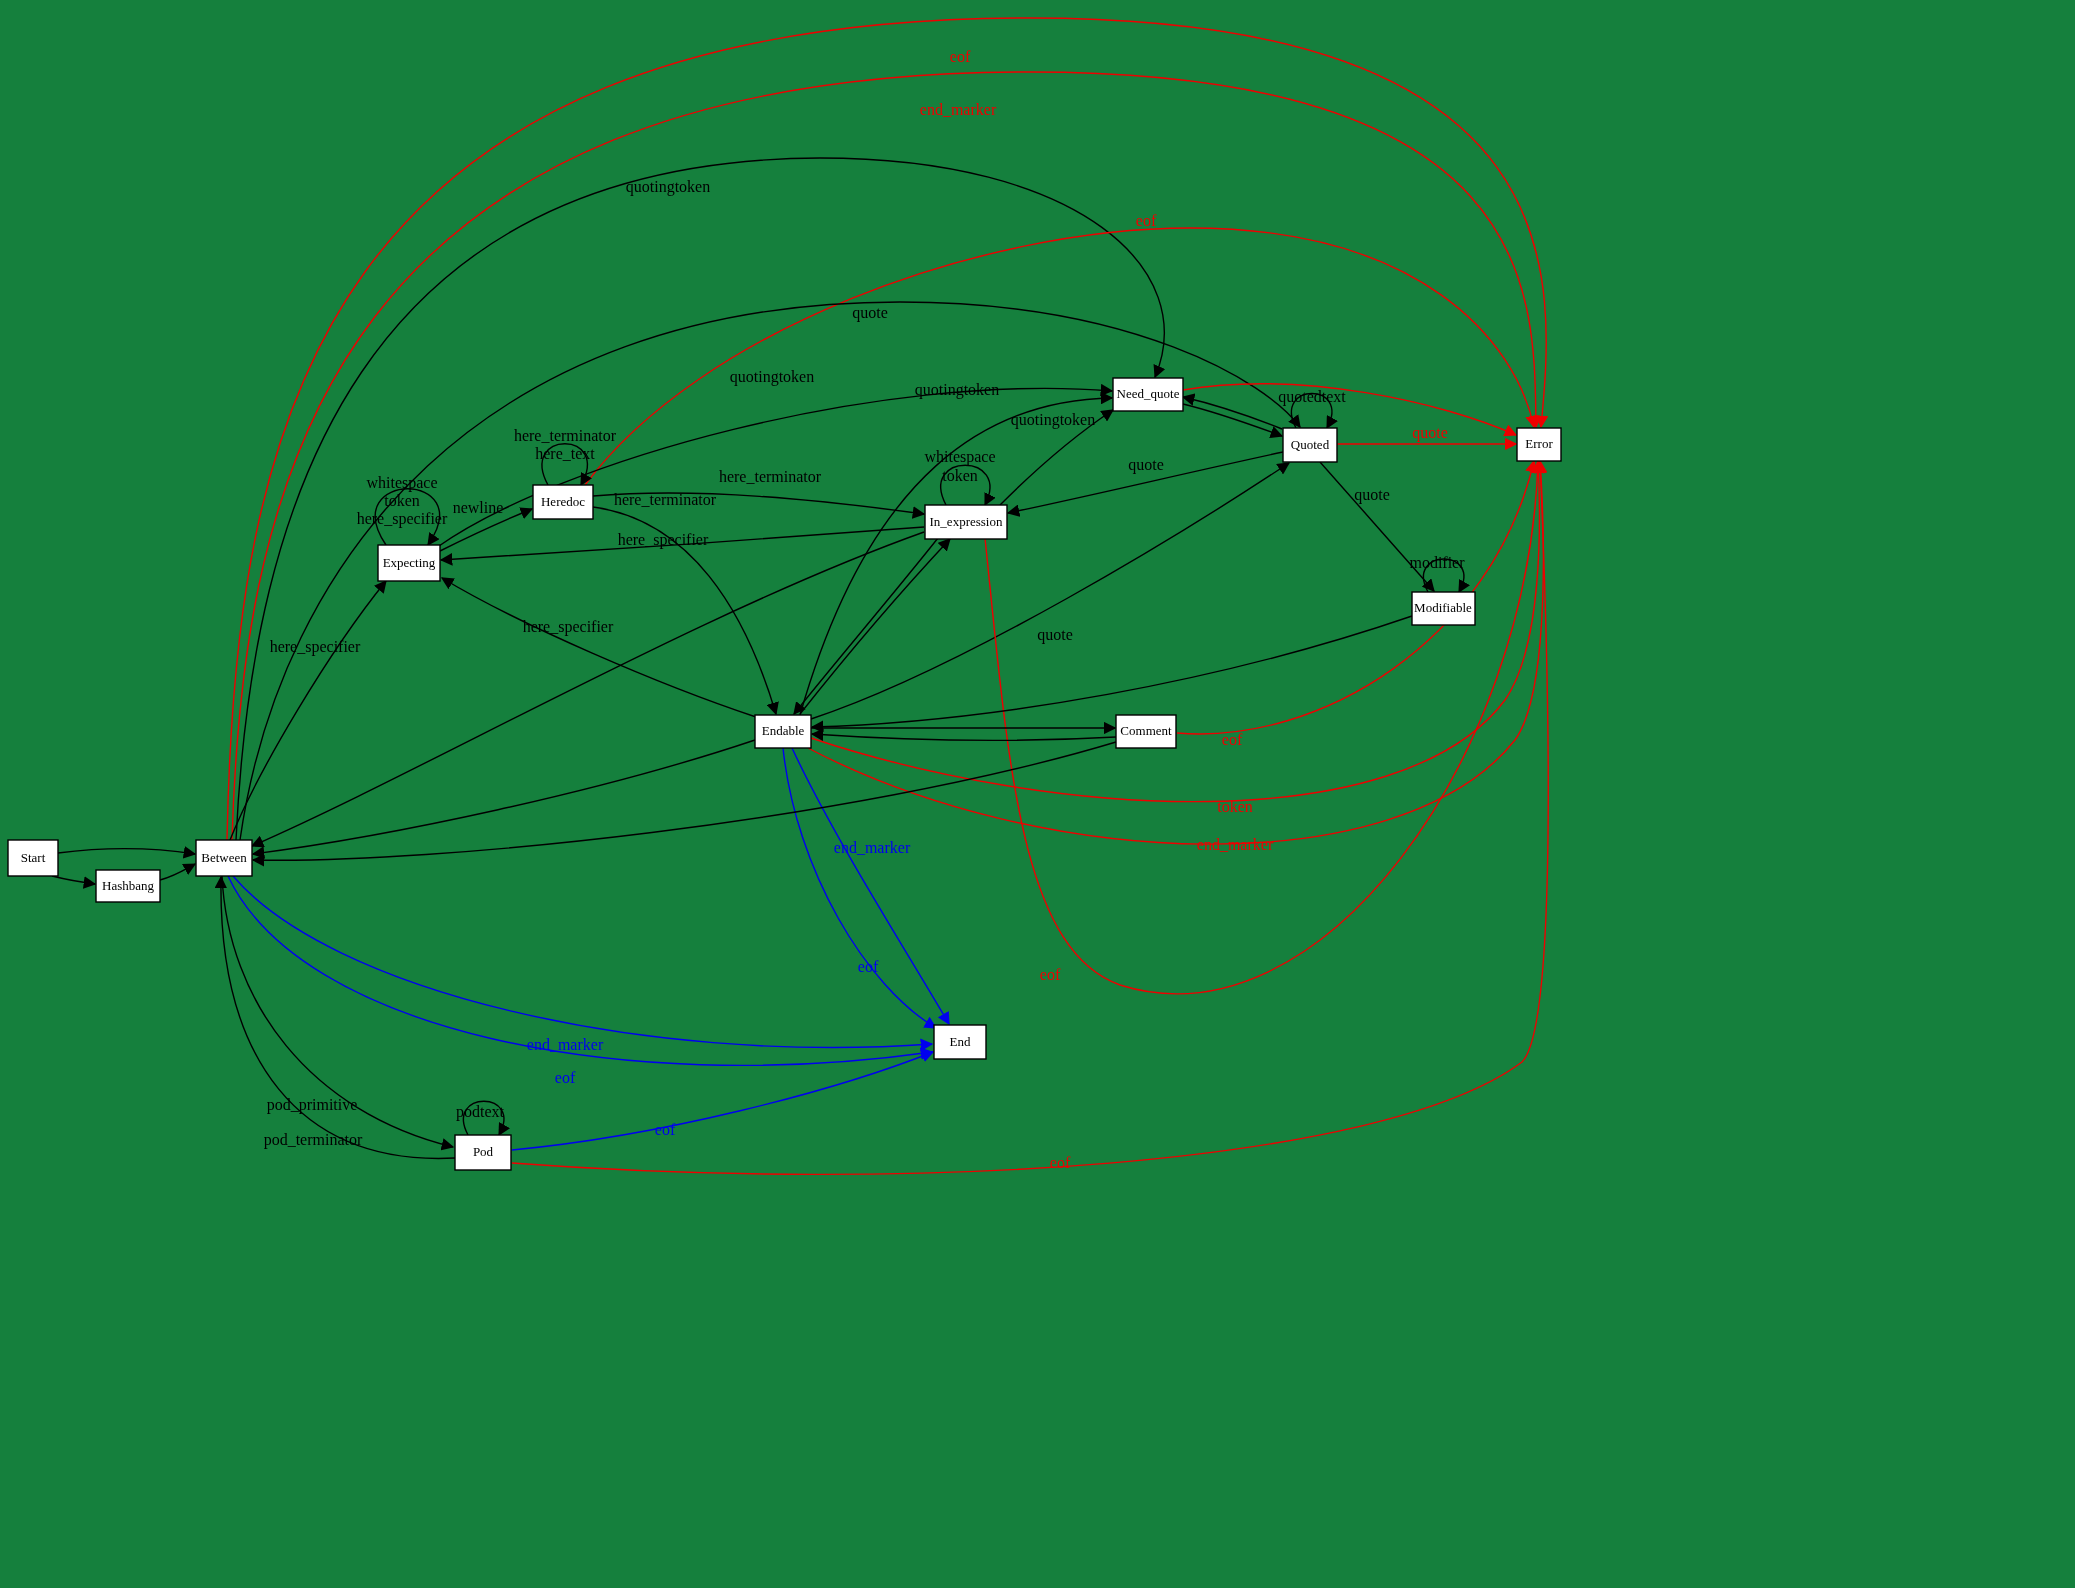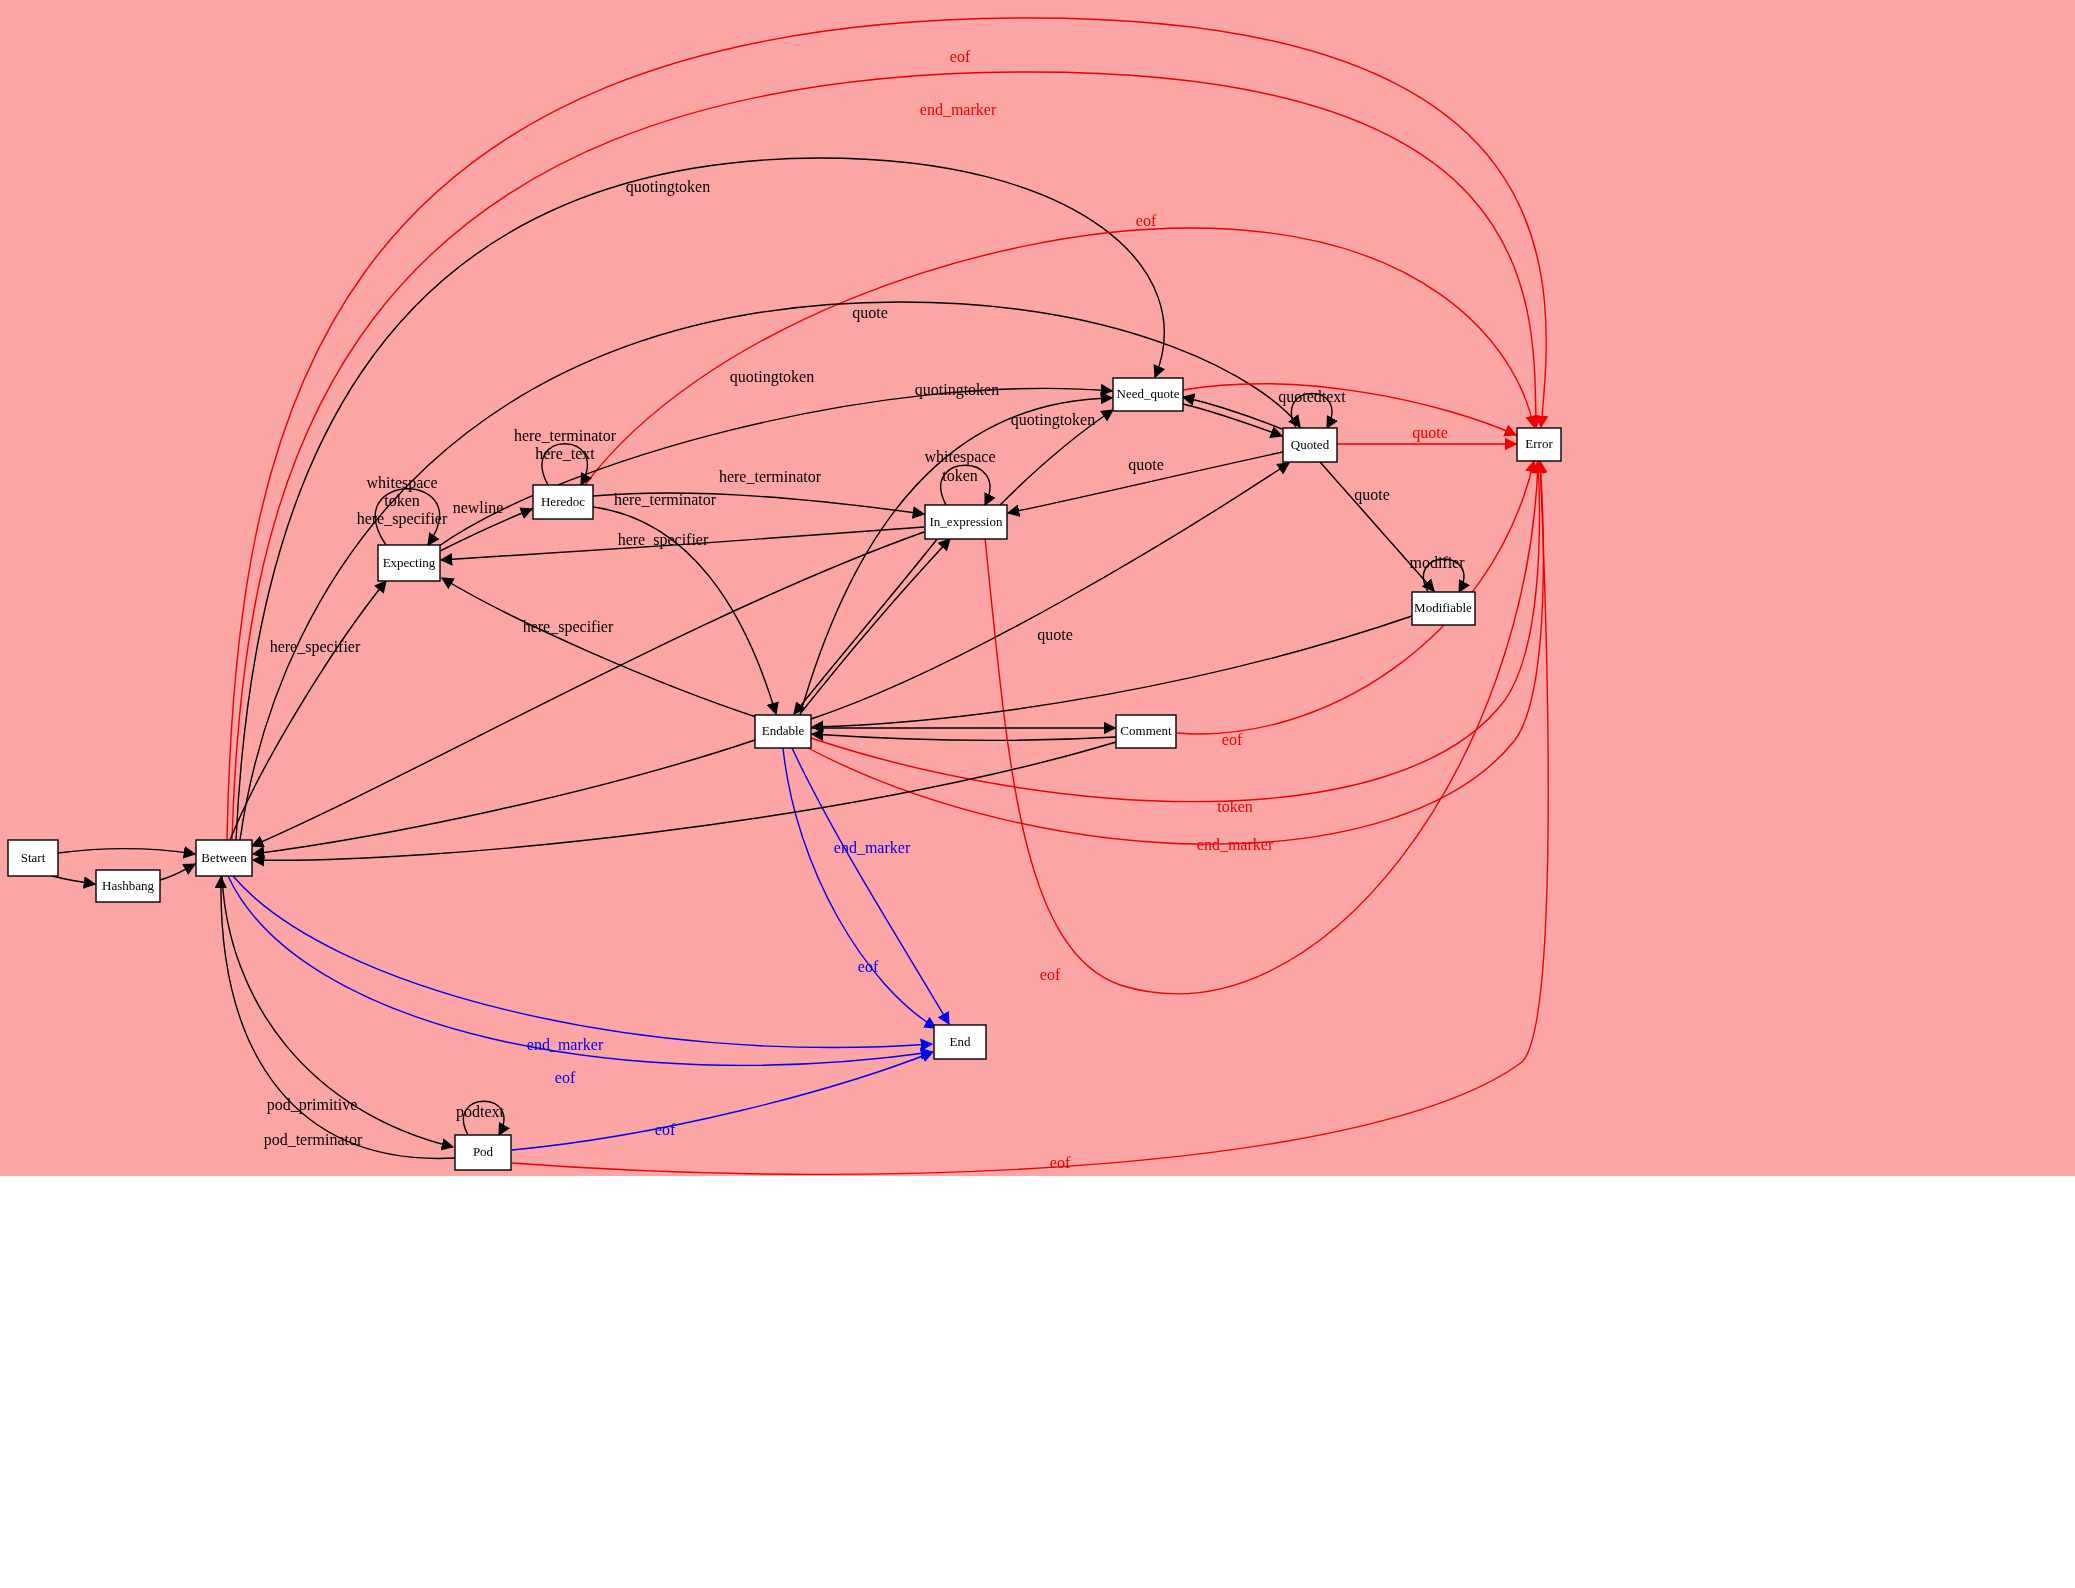--- a/index.html
+++ b/index.html
@@ -1,16 +1,16 @@
 <!DOCTYPE html>
 <html><head>
 <meta charset="utf-8">
 <style>
   html, body { margin: 0; padding: 0; background: #ffffff; }
-  .canvas { position: relative; width: 2075px; height: 1176px; background: #fca5a5; }
+  .canvas { position: relative; width: 2075px; height: 1588px; background: #15803d; }
   svg { display: block; }
   .edge { fill: none; stroke-width: 1.4; }
   .loop { fill: none; stroke-width: 1.4; }
   .node-box { fill: #ffffff; stroke: #000000; stroke-width: 1.4; }
   .node-label {
     font-family: "Liberation Serif", serif;
     font-size: 13px;
     fill: #000000;
     text-anchor: middle;
   }

